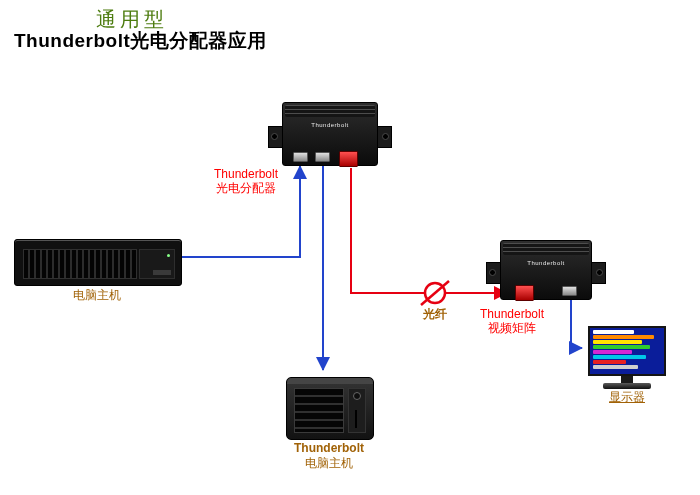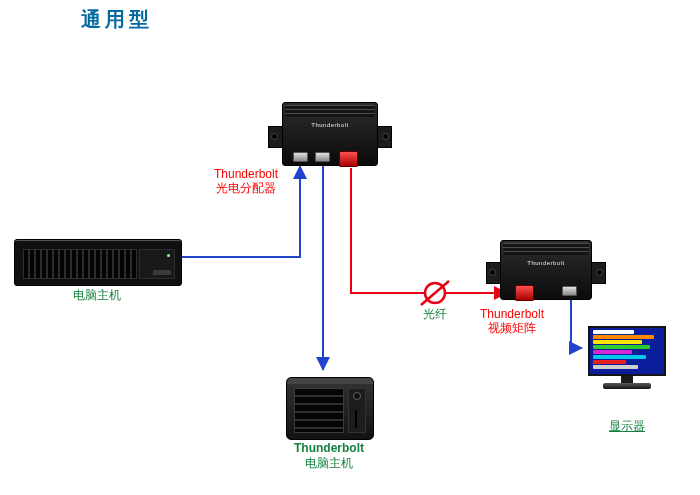--- a/index.html
+++ b/index.html
@@ -1,20 +1,20 @@
 <!DOCTYPE html>
 <html><head>
 <meta charset="utf-8">
 <style>
   html,body{margin:0;padding:0;}
   body{width:700px;height:495px;background:#fff;font-family:"Liberation Sans",sans-serif;}
   .canvas{position:relative;width:700px;height:495px;overflow:hidden;background:#fff;}
 
   
-  .t1{position:absolute;left:81px;top:6px;font-size:20px;font-weight:bold;color:#0369a1;letter-spacing:4px;}
+  .t1{position:absolute;left:96px;top:6px;font-size:20px;font-weight:normal;color:#4d7c0f;letter-spacing:4px;}
   .t2{position:absolute;left:14px;top:28px;font-size:19px;font-weight:bold;color:#000;letter-spacing:0.5px;}
 
   
   .wires{position:absolute;left:0;top:0;}
   .wb{fill:none;stroke:#2244cc;stroke-width:2;}
   .wr{fill:none;stroke:#e60012;stroke-width:2;}
 
   
   .conv{position:absolute;}
   .conv .flange{position:absolute;width:14px;height:20px;background:#1c1c1c;border:1px solid #000;top:26px;}
@@ -48,36 +48,37 @@
   .nas .slot{position:absolute;left:6px;bottom:4px;width:2px;height:18px;background:#000;}
 
   
   .monitor{position:absolute;left:588px;top:326px;width:78px;}
   .monitor .screen{width:78px;height:50px;background:#0a1d9a;border:2px solid #141414;box-sizing:border-box;padding:2px 3px;display:flex;flex-direction:column;gap:1px;}
   .mbar{height:4px;border-radius:1px;}
   .monitor .neck{width:12px;height:7px;background:#1a1a1a;margin:0 auto;}
   .monitor .base{width:48px;height:6px;background:linear-gradient(#5a5a5a,#101010);margin:0 auto;border-radius:2px;}
 
   
-  .lbl{position:absolute;text-align:center;font-size:12px;line-height:14px;color:#15803d;}
+  .lbl{position:absolute;text-align:center;font-size:12px;line-height:14px;color:#a16207;}
   .lbl.red{color:#ff0000;}
   .lbl .b{font-weight:bold;}
   #splitter-label{left:206px;top:167px;width:80px;}
   #computer-label{left:47px;top:288px;width:100px;}
   #receiver-label{left:472px;top:307px;width:80px;}
-  #fiber-label{left:415px;top:307px;width:40px;}
+  #fiber-label{left:415px;top:307px;width:40px;font-weight:bold;}
   #matrix-label{left:283px;top:441px;width:92px;line-height:15px;}
-  #monitor-label{left:592px;top:419px;width:70px;text-decoration:underline;}
+  #monitor-label{left:592px;top:390px;width:70px;text-decoration:underline;}
 </style>
 </head>
 <body>
 
 <div class="canvas">
 
   <div class="t1">通用型</div>
+  <div class="t2">Thunderbolt光电分配器应用</div>
 
   <svg class="wires" width="700" height="495" viewBox="0 0 700 495">
     <defs>
       <marker id="ab" markerWidth="8" markerHeight="8" refX="6.5" refY="3.5" orient="auto">
         <path d="M0,0 L7,3.5 L0,7 Z" fill="#2244cc"></path>
       </marker>
       <marker id="ar" markerWidth="8" markerHeight="8" refX="6.5" refY="3.5" orient="auto">
         <path d="M0,0 L7,3.5 L0,7 Z" fill="#e60012"></path>
       </marker>
     </defs>

